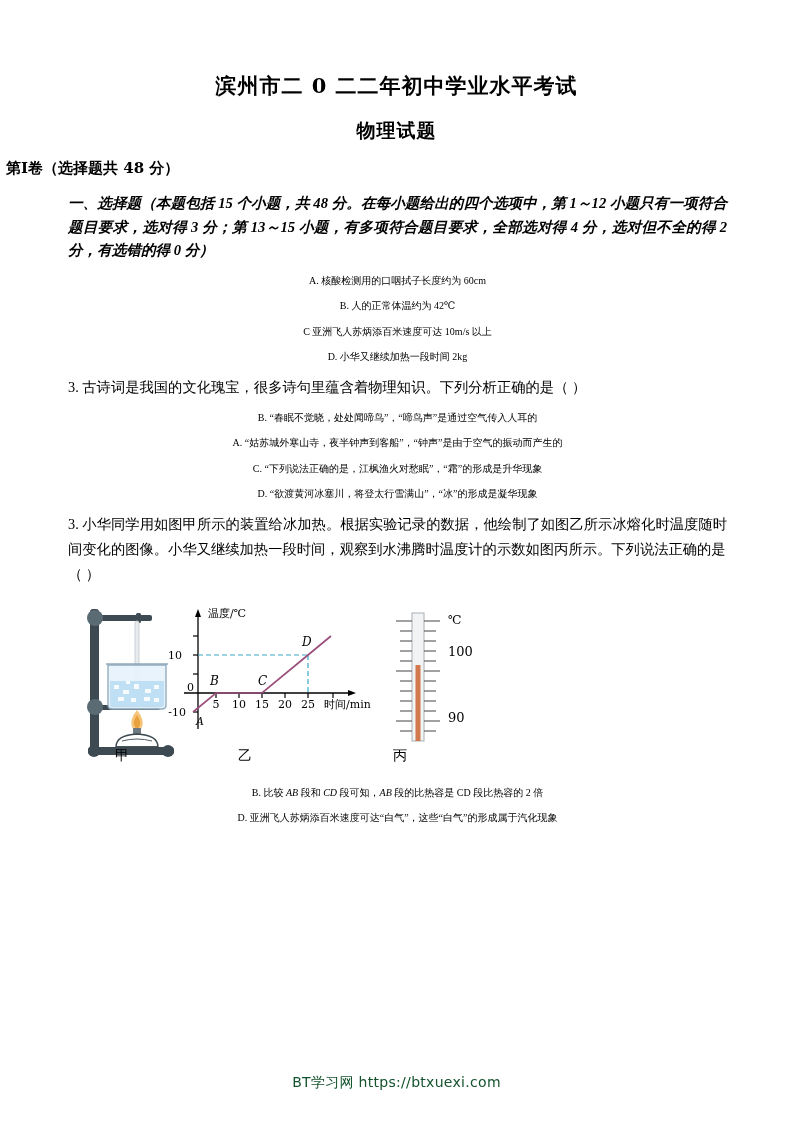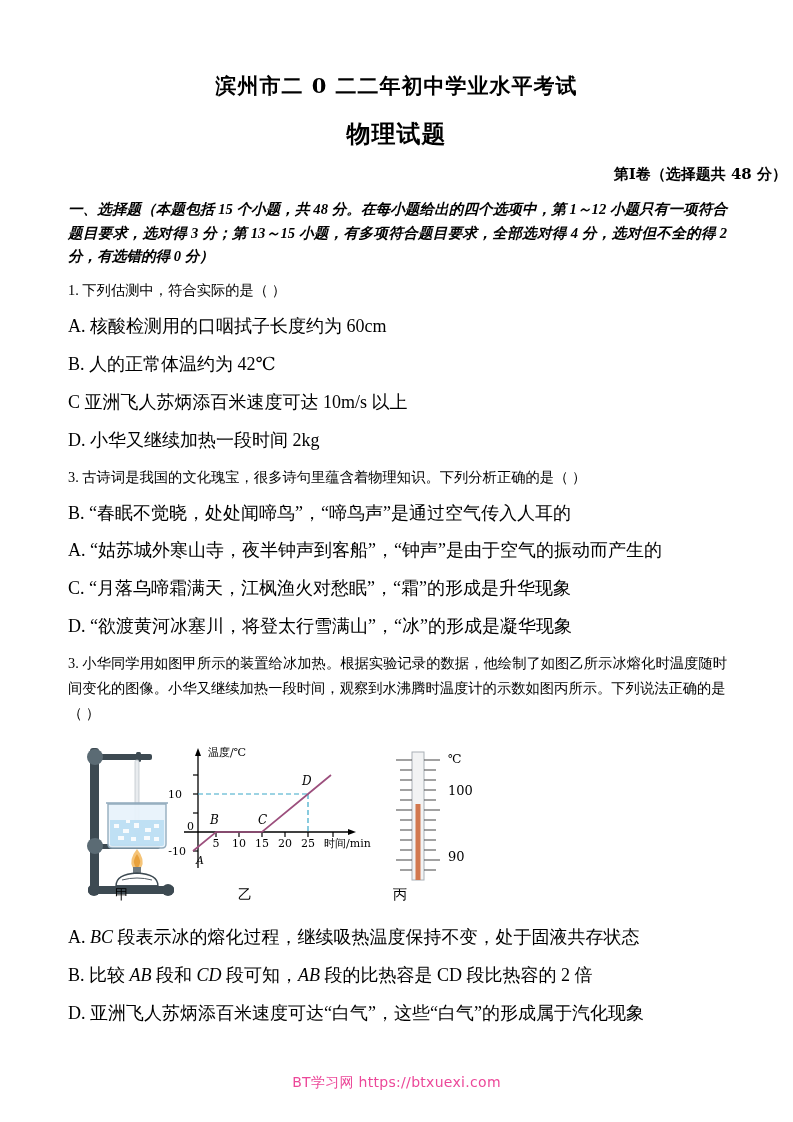--- a/index.html
+++ b/index.html
@@ -26,29 +26,29 @@
     text-align: center;
     font-size: 21px;
     font-weight: bold;
     letter-spacing: 1px;
     margin: 0;
     padding-top: 66px;
     font-family: "DejaVu Serif", "Liberation Serif", serif;
   }
   .doc-subtitle {
     text-align: center;
-    font-size: 24px;
+    font-size: 19px;
     font-weight: bold;
     margin: 0;
     padding-top: 18px;
     letter-spacing: 1px;
     font-family: "DejaVu Serif", "Liberation Serif", serif;
   }
   .doc-section-title {
-    text-align: right;
+    text-align: left;
     font-size: 15px;
     font-weight: bold;
     margin: 0;
     padding-top: 15px;
     font-family: "DejaVu Serif", "Liberation Serif", serif;
   }
 
   
   .content {
     padding: 0 60px 0 62px;
@@ -67,23 +67,24 @@
 
   .q-stem {
     font-size: 14.3px;
     line-height: 1.75;
     margin: 9px 0 4px 0;
     text-align: justify;
     text-justify: inter-ideograph;
   }
 
   .q-option {
-    font-size: 18px;
+    font-size: 10px;
     line-height: 1.55;
     margin: 10px 0 10px 0;
+    text-align: center;
   }
 
   
   .ital { font-style: italic; }
 
   
   .figure-row {
     position: relative;
     width: 100%;
     height: 178px;
@@ -110,50 +111,49 @@
   .fig-thermo    { position: absolute; left: 318px; top: 2px; width: 120px; height: 170px; }
 
   
   .footer-watermark {
     position: absolute;
     left: 0;
     right: 0;
     bottom: 26px;
     text-align: center;
     font-size: 14px;
-    color: #ec4899;
+    color: #14532d;
     font-family: "DejaVu Sans", "Liberation Sans", sans-serif;
     letter-spacing: 0.3px;
   }
 
   svg { display: block; overflow: visible; }
 </style>
 </head>
 <body>
 
 <div class="page">
 
   <h1 class="doc-title">滨州市二 0 二二年初中学业水平考试</h1>
   <h2 class="doc-subtitle">物理试题</h2>
   <div class="doc-section-title">第Ⅰ卷（选择题共 48 分）</div>
 
   <div class="content">
 
     <p class="instructions">一、选择题（本题包括 15 个小题，共 48 分。在每小题给出的四个选项中，第 1～12 小题只有一项符合题目要求，选对得 3 分；第 13～15 小题，有多项符合题目要求，全部选对得 4 分，选对但不全的得 2 分，有选错的得 0 分）</p>
 
-    <p class="q-stem">1. 下列估测中，符合实际的是（      ）</p>
     <p class="q-option">A. 核酸检测用的口咽拭子长度约为 60cm</p>
     <p class="q-option">B. 人的正常体温约为 42℃</p>
     <p class="q-option">C  亚洲飞人苏炳添百米速度可达 10m/s 以上</p>
     <p class="q-option">D. 小华又继续加热一段时间 2kg</p>
 
     <p class="q-stem">3. 古诗词是我国的文化瑰宝，很多诗句里蕴含着物理知识。下列分析正确的是（       ）</p>
     <p class="q-option">B. “春眠不觉晓，处处闻啼鸟”，“啼鸟声”是通过空气传入人耳的</p>
     <p class="q-option">A. “姑苏城外寒山寺，夜半钟声到客船”，“钟声”是由于空气的振动而产生的</p>
-    <p class="q-option">C. “月落乌啼霜满天，江枫渔火对愁眠”，“霜”的形成是升华现象</p>
+    <p class="q-option">C. “下列说法正确的是，江枫渔火对愁眠”，“霜”的形成是升华现象</p>
     <p class="q-option">D. “欲渡黄河冰塞川，将登太行雪满山”，“冰”的形成是凝华现象</p>
 
     <p class="q-stem"><span>3. 小华同学用如图甲所示的装置给冰加热。根据实验记录的数据，他绘制了如图乙所示冰熔化时温度随时间变化的图像。小华又继续加热一段时间，观察到水沸腾时温度计的示数如图丙所示。下列说法正确的是</span><br><span>（    ）</span></p>
 
     <div class="figure-row">
 
       <div class="fig-apparatus">
         <svg width="128" height="170" viewBox="0 0 128 170">
 
           <rect x="12" y="150" width="86" height="8" rx="3" fill="#3d4a52"></rect>
@@ -287,21 +287,20 @@
         </svg>
       </div>
 
       <div class="fig-captions" style="position:absolute; left:0; top:150px;">
         <span class="fig-caption cap-jia">甲</span>
         <span class="fig-caption cap-yi">乙</span>
         <span class="fig-caption cap-bing">丙</span>
       </div>
     </div>
 
-    <p class="q-option"><span>A. </span><span class="ital">BC</span><span> 段表示冰的熔化过程，继续吸热温度保持不变，处于固液共存状态</span></p>
 
     <p class="q-option"><span>B. 比较 </span><span class="ital">AB</span><span> 段和 </span><span class="ital">CD</span><span> 段可知，</span><span class="ital">AB</span><span> 段的比热容是 CD 段比热容的 2 倍</span></p>
 
 
     <p class="q-option"><span>D. </span><span>亚洲飞人苏炳添百米速度可达“白气”，这些“白气”的形成属于汽化现象</span></p>
 
   </div>
 
   <div class="footer-watermark">BT学习网 https://btxuexi.com</div>
 

